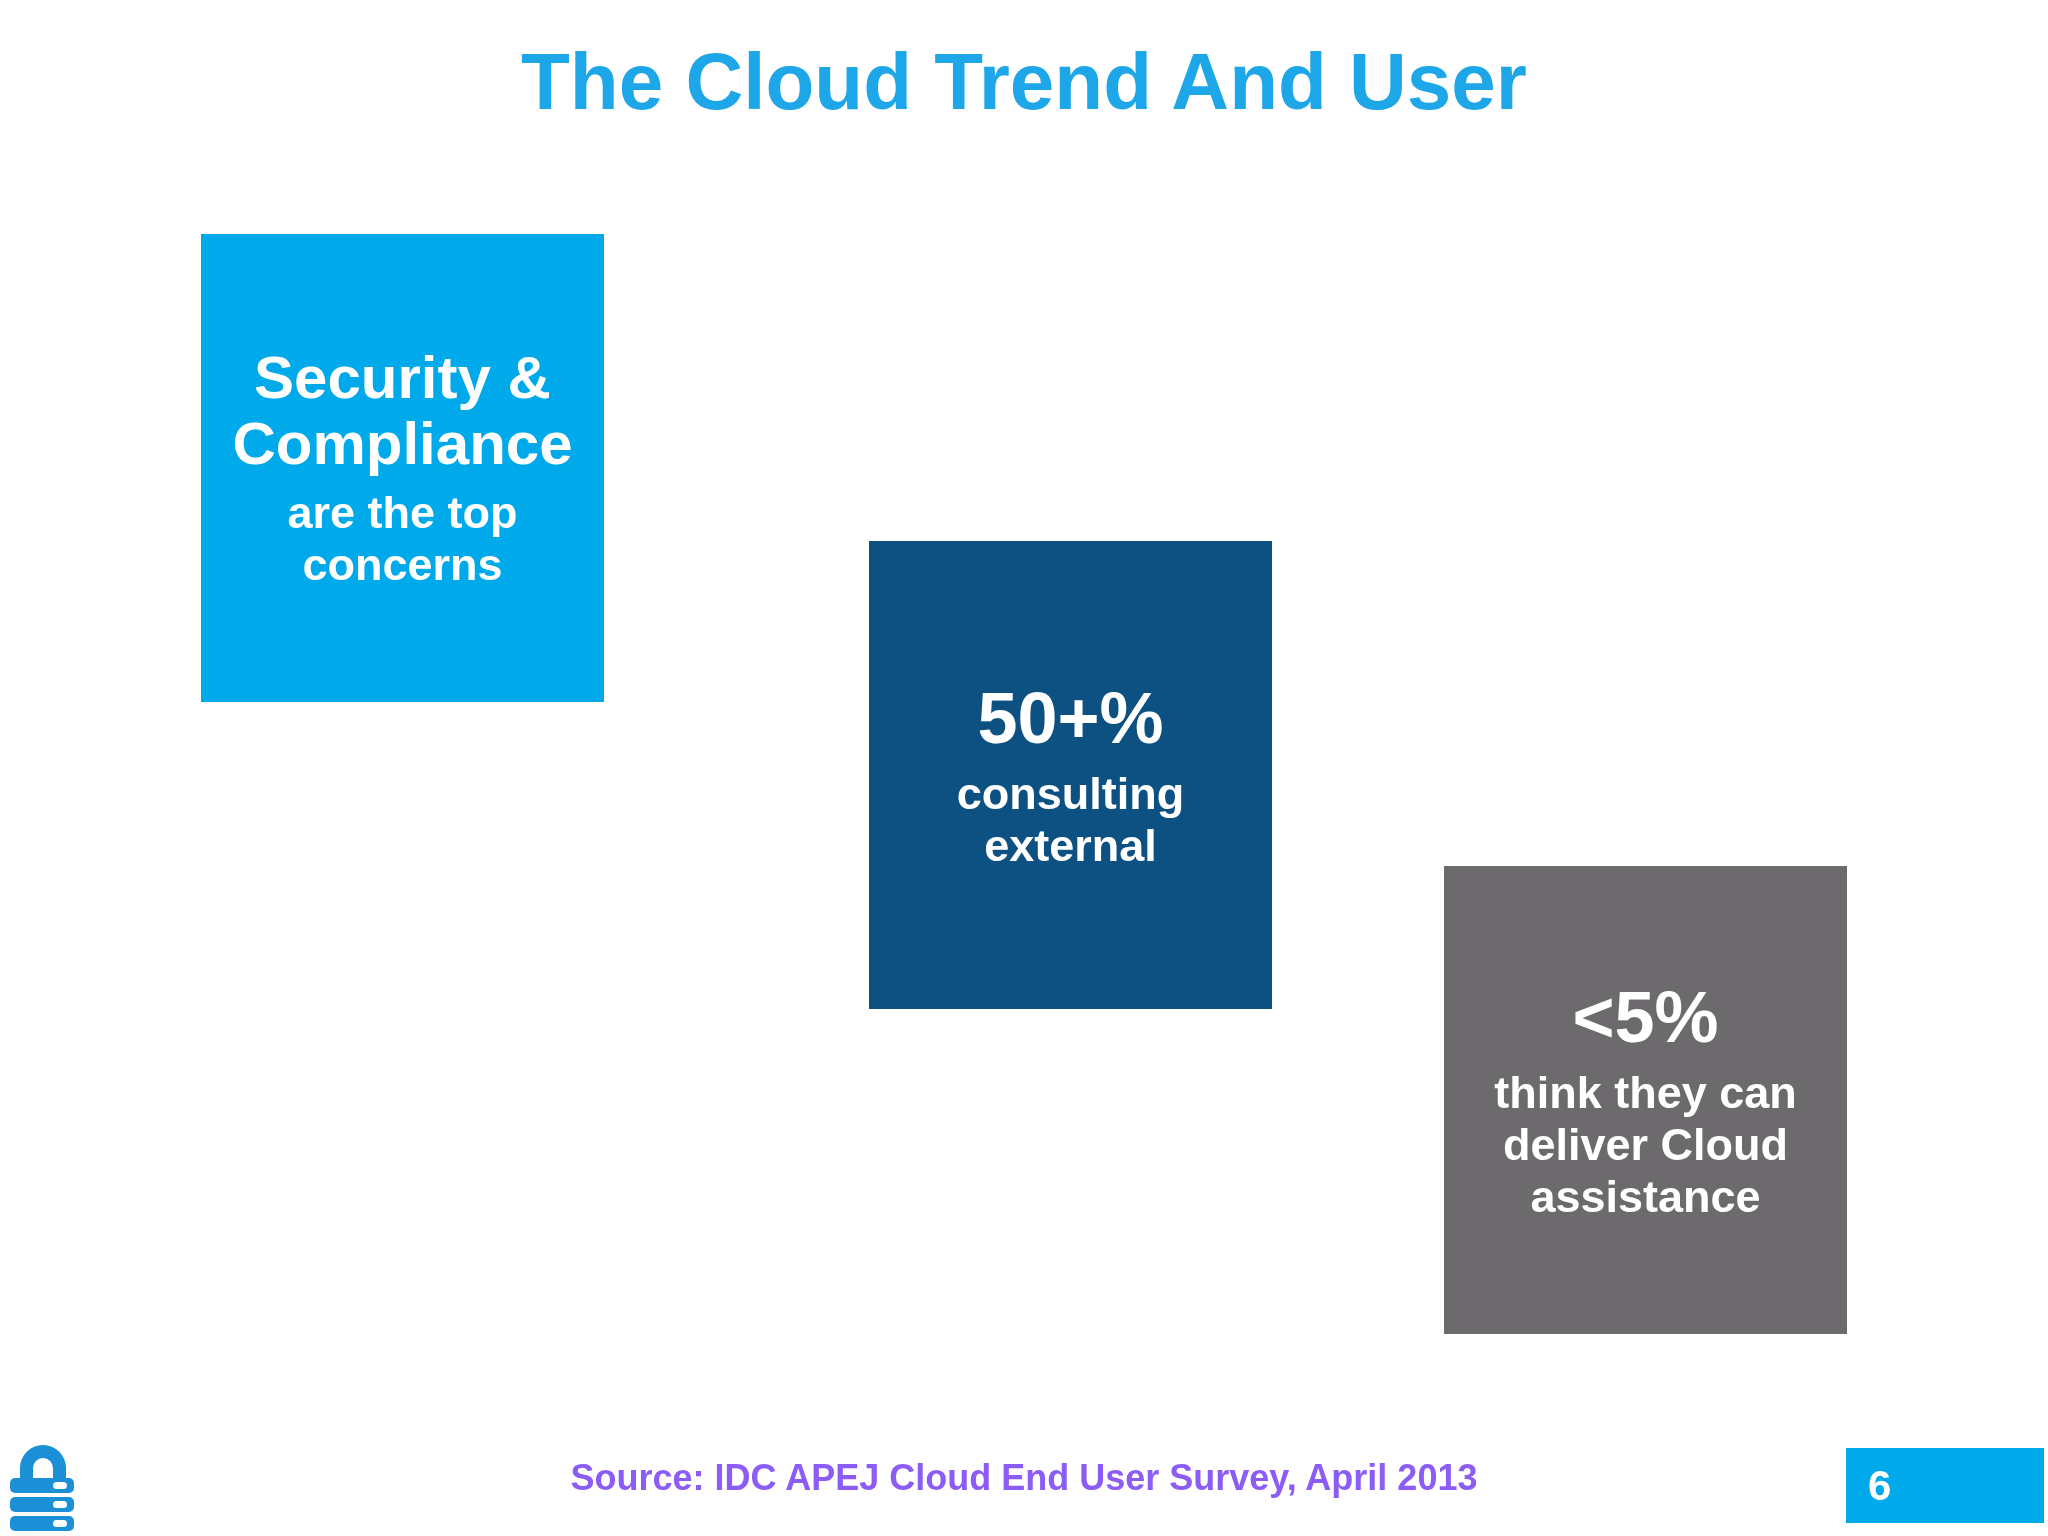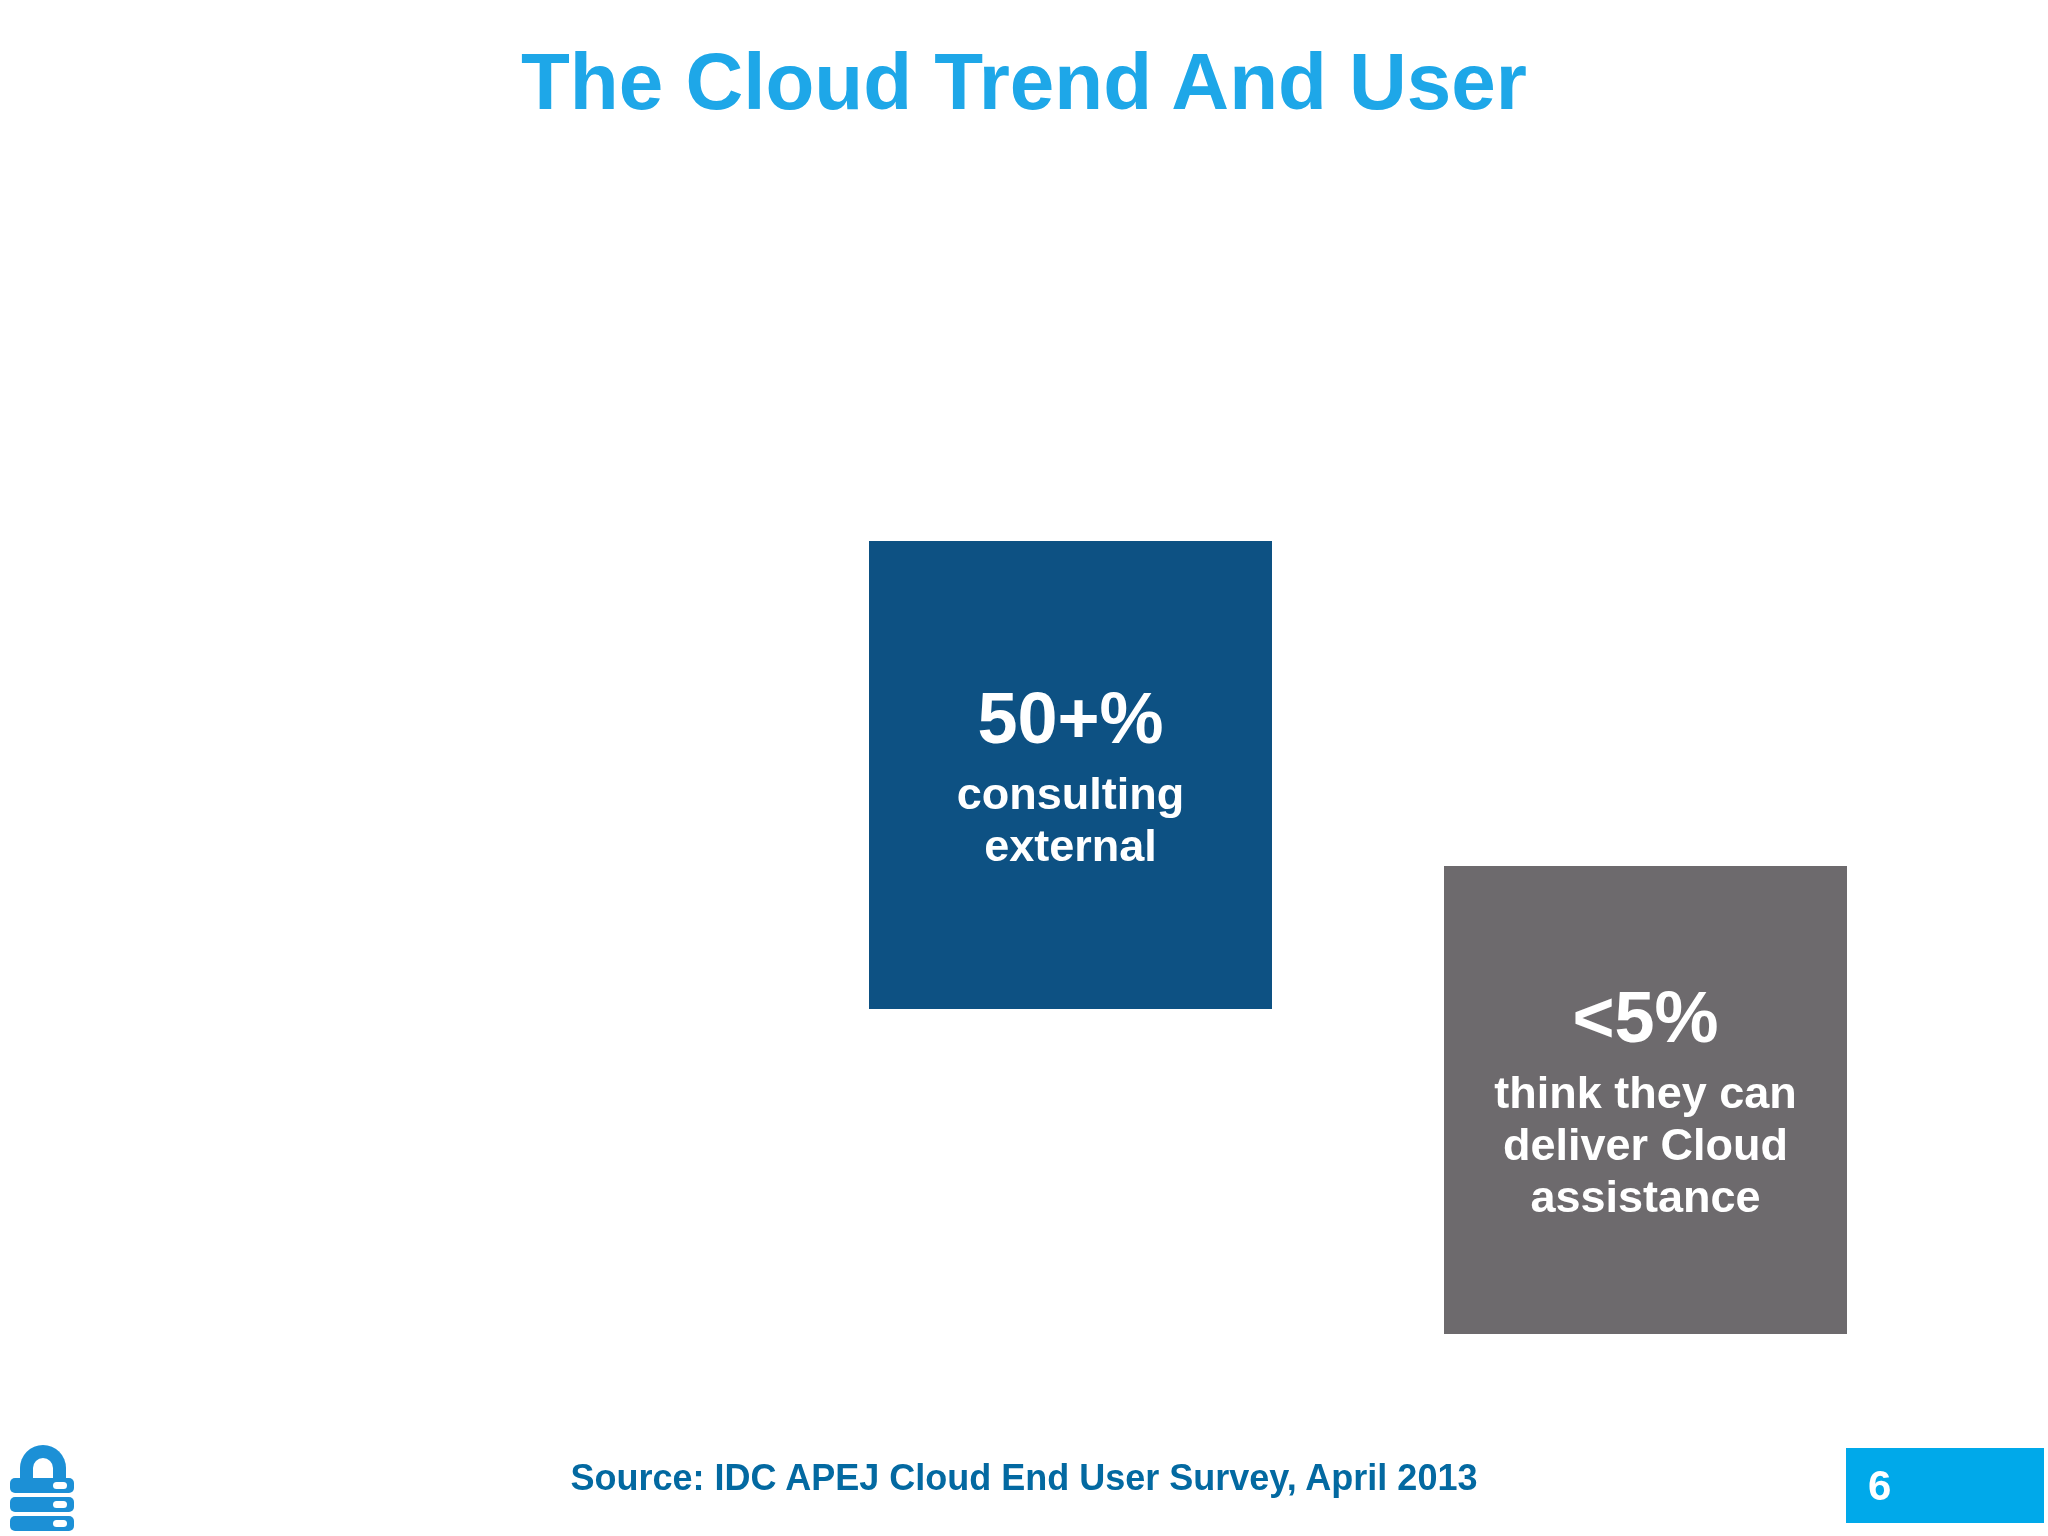--- a/index.html
+++ b/index.html
@@ -43,21 +43,21 @@
   .box-consulting { left: 829px; top: 541px; background: #0D5183; margin-left: 40px; }
   .box-assistance { left: 1444px; top: 866px; background: #6D6A6D; }
   .source-line {
     position: absolute;
     left: 0;
     top: 1455px;
     width: 100%;
     text-align: center;
     font-size: 36px;
     line-height: 46px;
-    color: #0369a1;
+    color: #8b5cf6;
   }
   .page-badge {
     position: absolute;
     left: 1846px;
     top: 1448px;
     width: 198px;
     height: 75px;
     background: #00A9EA;
     display: flex;
     align-items: center;
@@ -106,20 +106,30 @@
     border-radius: 4px;
   }
 </style>
 </head>
 <body>
 
 <div class="slide">
 
   <h1 class="title">The Cloud Trend And User</h1>
 
+  <div class="stat-box box-security">
+    <div class="big-block">
+      <div class="big-line">Security &amp;</div>
+      <div class="big-line">Compliance</div>
+    </div>
+    <div class="small-block">
+      <div class="small-line">are the top</div>
+      <div class="small-line">concerns</div>
+    </div>
+  </div>
 
   <div class="stat-box box-consulting">
     <div class="big-block">
       <div class="big-num">50+%</div>
     </div>
     <div class="small-block">
       <div class="small-line">consulting</div>
       <div class="small-line">external</div>
     </div>
   </div>

